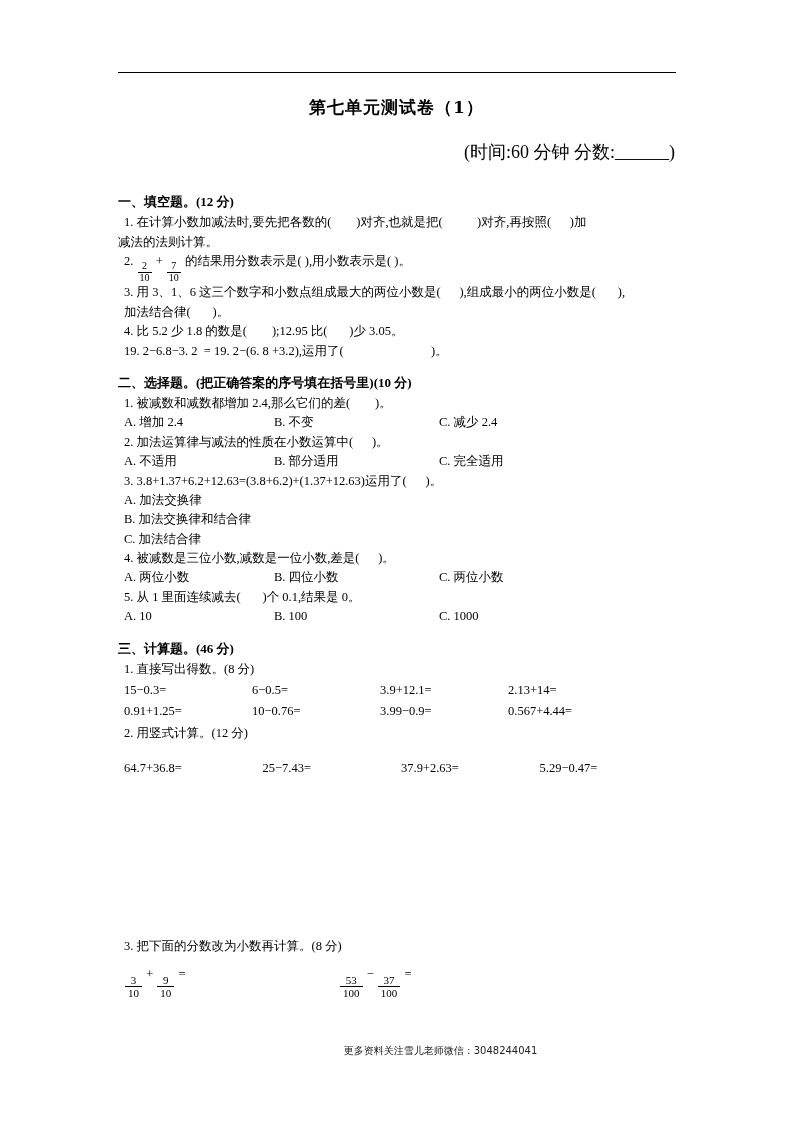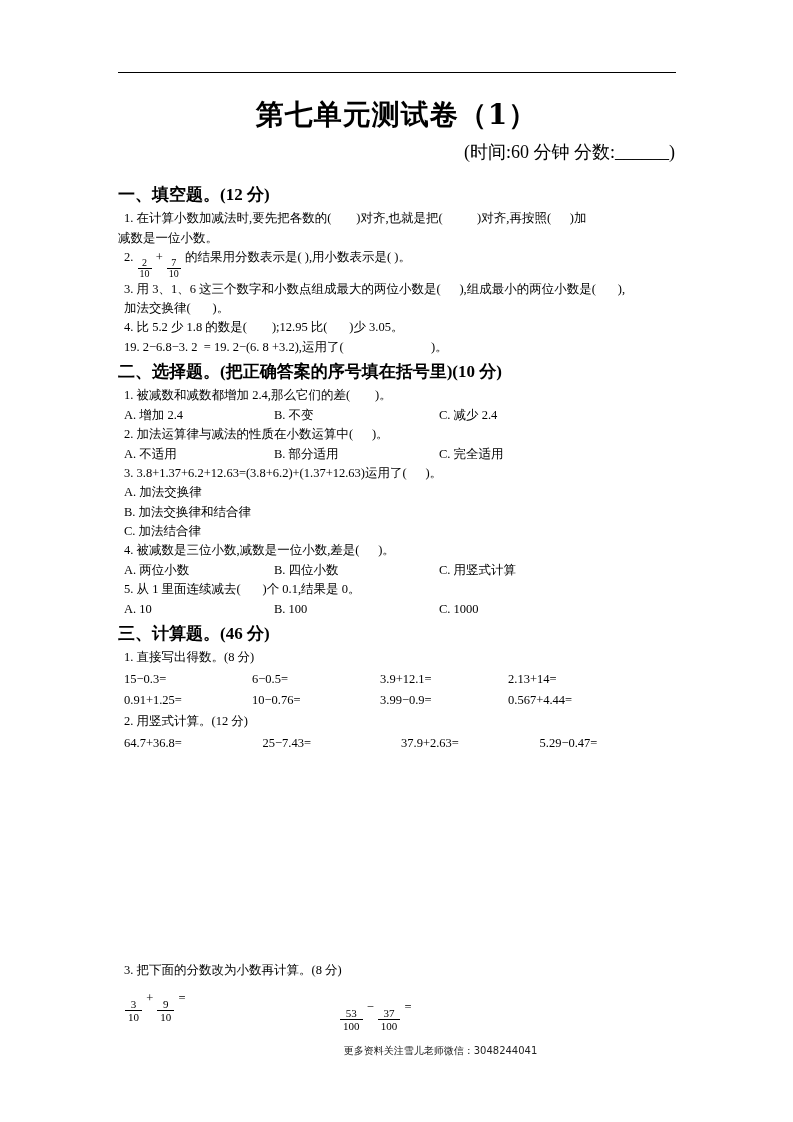--- a/index.html
+++ b/index.html
@@ -27,44 +27,44 @@
     top: 72px;
     width: 558px;
     border-top: 1px solid #000;
   }
   .title {
     position: absolute;
     left: 0;
     top: 96px;
     width: 793px;
     text-align: center;
-    font-size: 28px;
+    font-size: 17px;
     font-weight: bold;
     letter-spacing: 1px;
     font-family: "DejaVu Serif", "Liberation Serif", serif;
   }
   .subtitle {
     position: absolute;
     right: 118px;
     top: 140px;
     font-size: 18px;
     white-space: nowrap;
   }
   .body-area {
     position: absolute;
     left: 118px;
     top: 180px;
     width: 560px;
     font-size: 12.5px;
     line-height: 1.55;
   }
   .sec-head {
-    font-size: 17px;
+    font-size: 13px;
     font-weight: bold;
-    margin-top: 2px;
+    margin-top: 12px;
     margin-bottom: 1px;
   }
   .line {
     margin: 0 0;
     white-space: pre-wrap;
   }
   .indent {
     padding-left: 6px;
   }
   .opts {
@@ -80,21 +80,21 @@
     padding-left: 6px;
     margin: 2px 0;
   }
   .calc-row .c {
     width: 128px;
     white-space: nowrap;
   }
   .calc-row4 {
     display: flex;
     padding-left: 6px;
-    margin: 2px 0;
+    margin: 16px 0;
   }
   .calc-row4 .c {
     width: 140px;
     white-space: nowrap;
   }
   .frac {
     display: inline-flex;
     flex-direction: column;
     vertical-align: -0.45em;
     text-align: center;
@@ -109,31 +109,31 @@
     border-top: 1px solid #000;
     padding: 0 2px;
   }
   .frac-expr {
     display: inline-block;
     white-space: nowrap;
   }
   .q3-block {
     position: absolute;
     left: 118px;
-    top: 962px;
+    top: 938px;
     width: 560px;
     font-size: 12.5px;
   }
   .q3-exprs {
     display: flex;
     padding-left: 6px;
     margin-top: 12px;
   }
   .q3-exprs .e1 { width: 215px; }
-  .q3-exprs .e2 { flex: 1; margin-top: 9px; }
+  .q3-exprs .e2 { flex: 1; }
   .bigfrac {
     display: inline-flex;
     flex-direction: column;
     vertical-align: -0.5em;
     text-align: center;
     font-size: 11px;
     line-height: 1.15;
     margin: 0 1px;
   }
   .bigfrac .num { padding: 0 3px; }
@@ -159,38 +159,38 @@
 
   <div class="title">第七单元测试卷（1）</div>
 
   <div class="subtitle">(时间:60 分钟    分数:______)</div>
 
   <div class="body-area">
 
     
     <div class="sec-head">一、填空题。(12 分)</div>
     <div class="line indent">1. 在计算小数加减法时,要先把各数的(        )对齐,也就是把(           )对齐,再按照(      )加</div>
-    <div class="line">减数是一位小数。</div>
+    <div class="line">减法的法则计算。</div>
 
     <div class="line indent frac-expr">
       <span>2.</span>
       <span class="frac">
         <span class="num">2</span>
         <span class="den">10</span>
       </span>
       <span>+</span>
       <span class="frac">
         <span class="num">7</span>
         <span class="den">10</span>
       </span>
       <span>的结果用分数表示是(       ),用小数表示是(       )。</span>
     </div>
 
     <div class="line indent">3. 用 3、1、6 这三个数字和小数点组成最大的两位小数是(      ),组成最小的两位小数是(       ),</div>
-    <div class="line indent">加法交换律(       )。</div>
+    <div class="line indent">加法结合律(       )。</div>
     <div class="line indent">4. 比 5.2 少 1.8 的数是(        );12.95 比(       )少 3.05。</div>
     <div class="line indent">19. 2−6.8−3. 2  = 19. 2−(6. 8 +3.2),运用了(                            )。</div>
 
     
     <div class="sec-head">二、选择题。(把正确答案的序号填在括号里)(10 分)</div>
 
     <div class="line indent">1. 被减数和减数都增加 2.4,那么它们的差(        )。</div>
     <div class="opts">
       <span class="o1">A. 增加 2.4</span>
       <span class="o2">B. 不变</span>
@@ -206,21 +206,21 @@
 
     <div class="line indent">3. 3.8+1.37+6.2+12.63=(3.8+6.2)+(1.37+12.63)运用了(      )。</div>
     <div class="line indent">A. 加法交换律</div>
     <div class="line indent">B. 加法交换律和结合律</div>
     <div class="line indent">C. 加法结合律</div>
 
     <div class="line indent">4. 被减数是三位小数,减数是一位小数,差是(      )。</div>
     <div class="opts">
       <span class="o1">A. 两位小数</span>
       <span class="o2">B. 四位小数</span>
-      <span class="o3">C. 用竖式计算</span>
+      <span class="o3">C. 两位小数</span>
     </div>
 
     <div class="line indent">5. 从 1 里面连续减去(       )个 0.1,结果是 0。</div>
     <div class="opts">
       <span class="o1">A. 10</span>
       <span class="o2">B. 100</span>
       <span class="o3">C. 1000</span>
     </div>
 
     

